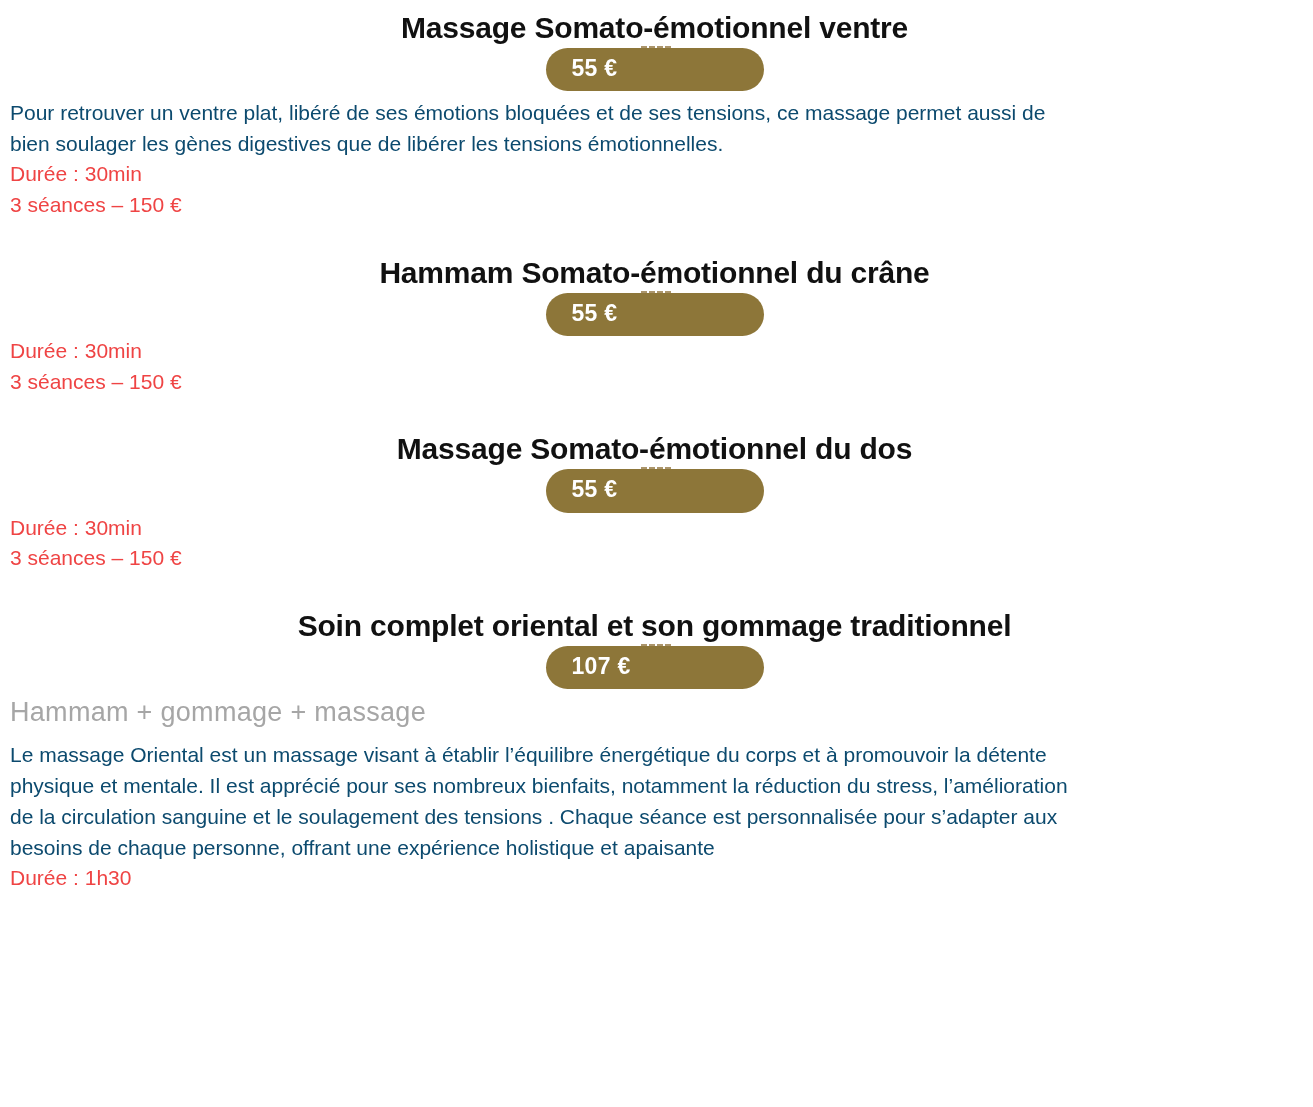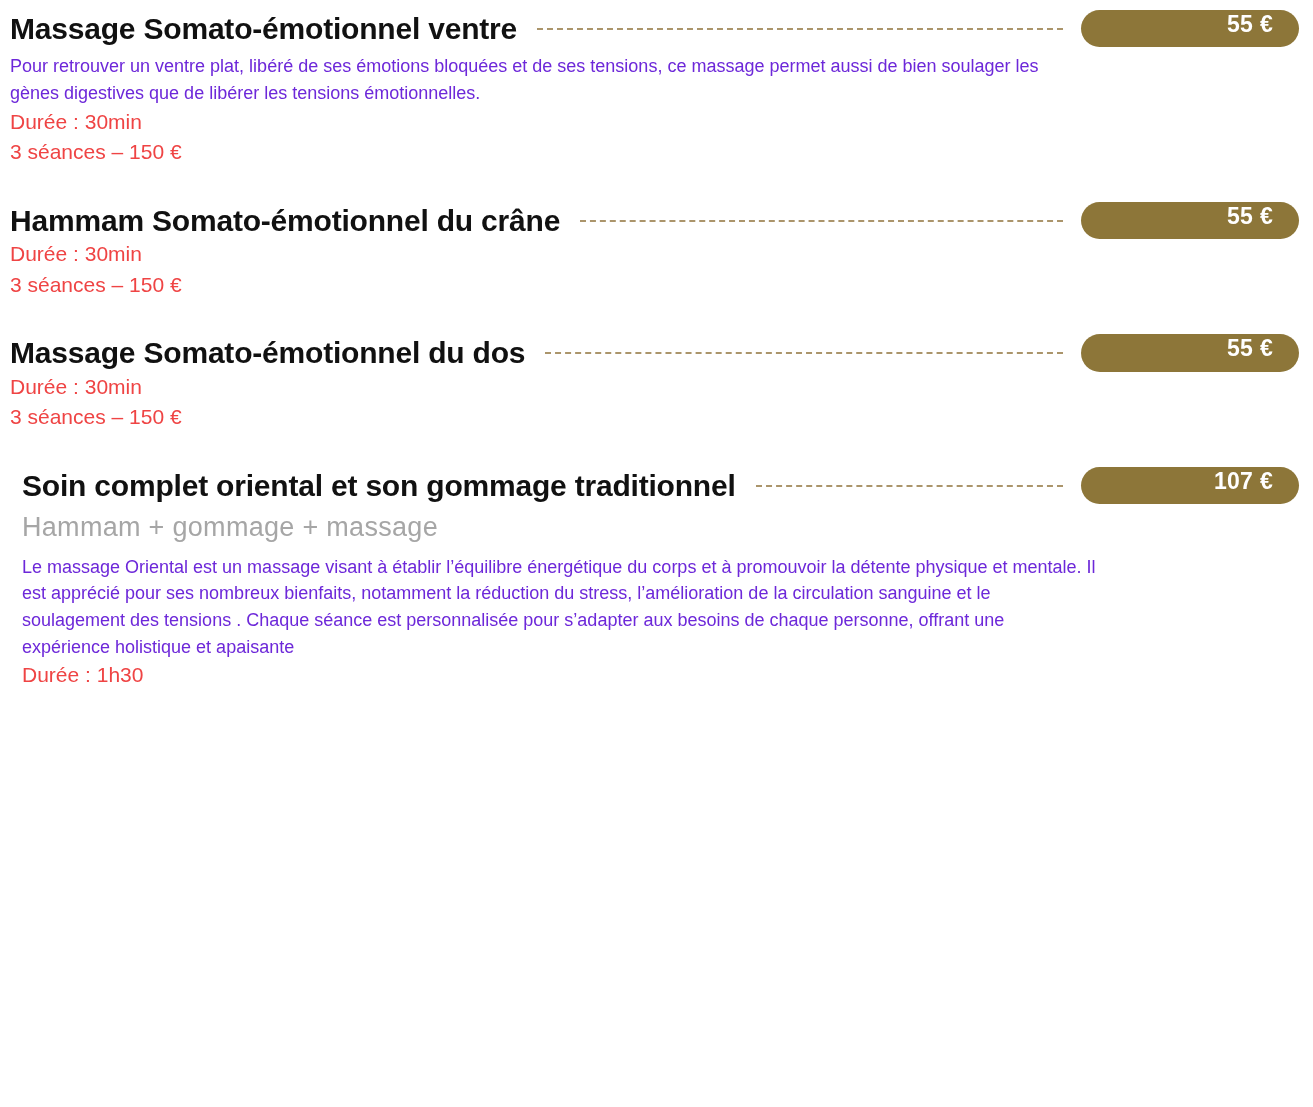--- a/index.html
+++ b/index.html
@@ -14,61 +14,62 @@
     font-family: "Liberation Sans", sans-serif;
     color: #9a9a9a;
     -webkit-font-smoothing: antialiased;
   }
   .menu {
     padding: 10px 14px 0 10px;
   }
   .item {
     margin-bottom: 34px;
   }
-  .item:last-child { margin-bottom: 0; margin-left: 12px; }
+  .item:last-child { margin-bottom: 0; }
 
   .item-head {
     display: flex;
     align-items: center;
     width: 100%;
+    flex-direction: column;
   }
   .item-title {
     font-size: 30px;
     font-weight: 600;
     color: #111111;
     letter-spacing: -0.2px;
     white-space: nowrap;
     line-height: 1.2;
   }
   .dot-leader {
     flex: 1 1 auto;
     height: 1px;
     margin: 0 18px 0 20px;
     border-top: 2px dashed #9d8352;
     opacity: .85;
     min-width: 30px;
   }
   .price-pill {
     flex: 0 0 auto;
     min-width: 218px;
-    text-align: right;
+    text-align: left;
     background: #8d7639;
     color: #ffffff;
     font-size: 23px;
     font-weight: 700;
     border-radius: 22px;
-    padding: 2px 26px 10px;
+    padding: 8px 26px 10px;
     line-height: 1.1;
     letter-spacing: .3px;
   }
 
   .desc {
-    font-size: 18px;
+    font-size: 21px;
     line-height: 1.48;
-    color: #6d28d9;
+    color: #0c4a6e;
     max-width: 1075px;
     margin-top: 6px;
     font-weight: 400;
   }
   .meta {
     font-size: 21px;
     line-height: 1.46;
     color: #ef4444;
     margin: 0;
   }

